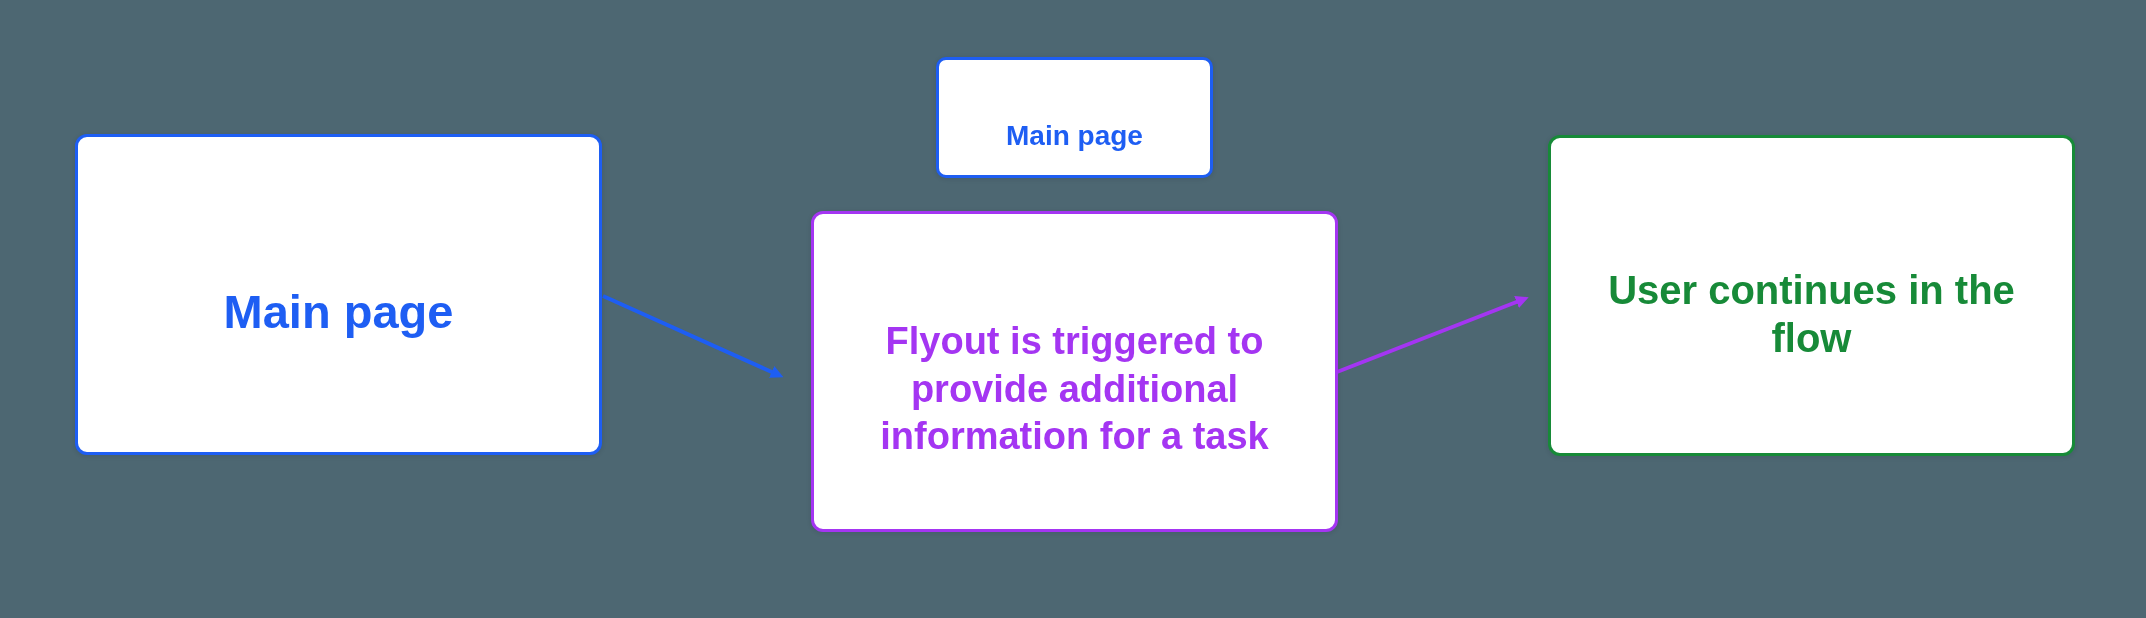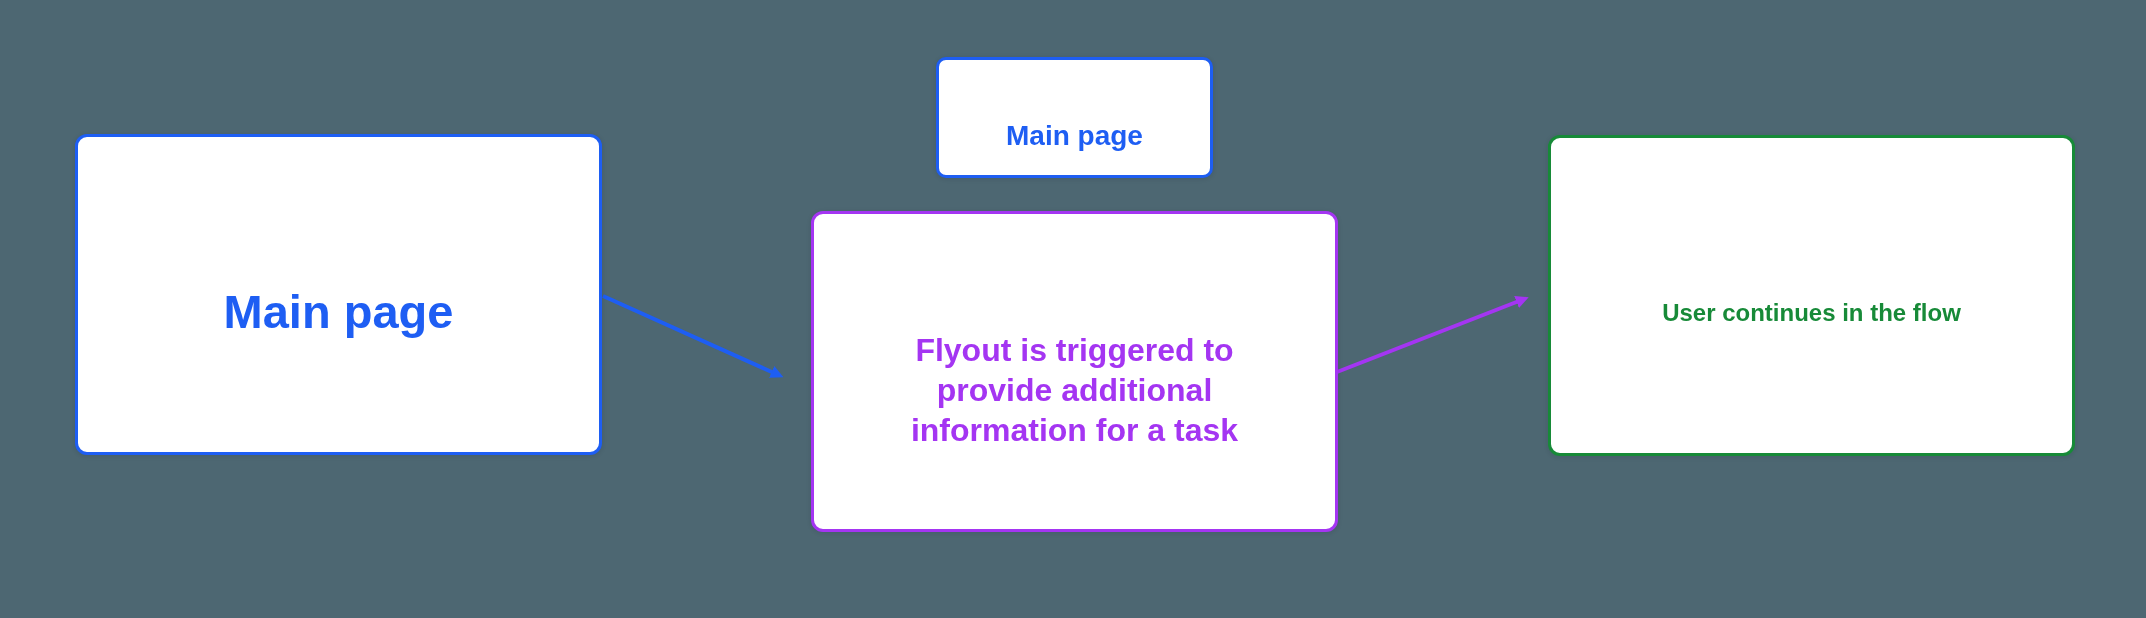--- a/index.html
+++ b/index.html
@@ -49,22 +49,22 @@
   .node-small { width: 277px; height: 121px; border-radius: 10px; }
 
   .node-blue   { border-color: var(--blue); }
   .node-blue .label { color: var(--blue); }
   .node-purple { border-color: var(--purple); }
   .node-purple .label { color: var(--purple); }
   .node-green  { border-color: var(--green); }
   .node-green .label { color: var(--green); }
 
   .label-xl { font-size: 47px; line-height: 1.2; }
-  .label-lg { font-size: 32px; line-height: 1.25; }
-  .label-md { font-size: 24px; line-height: 1.2; }
+  .label-lg { font-size: 38px; line-height: 1.25; }
+  .label-md { font-size: 40px; line-height: 1.2; }
   .label-sm { font-size: 28px; line-height: 1.2; }
 </style>
 </head>
 <body>
 
 <div class="canvas">
 
   <svg class="connectors" viewBox="0 0 2146 618" xmlns="http://www.w3.org/2000/svg">
     <defs>
       <marker id="arrow-blue" viewBox="0 0 10 10" refX="2" refY="5" markerWidth="13" markerHeight="13" markerUnits="userSpaceOnUse" orient="auto">

